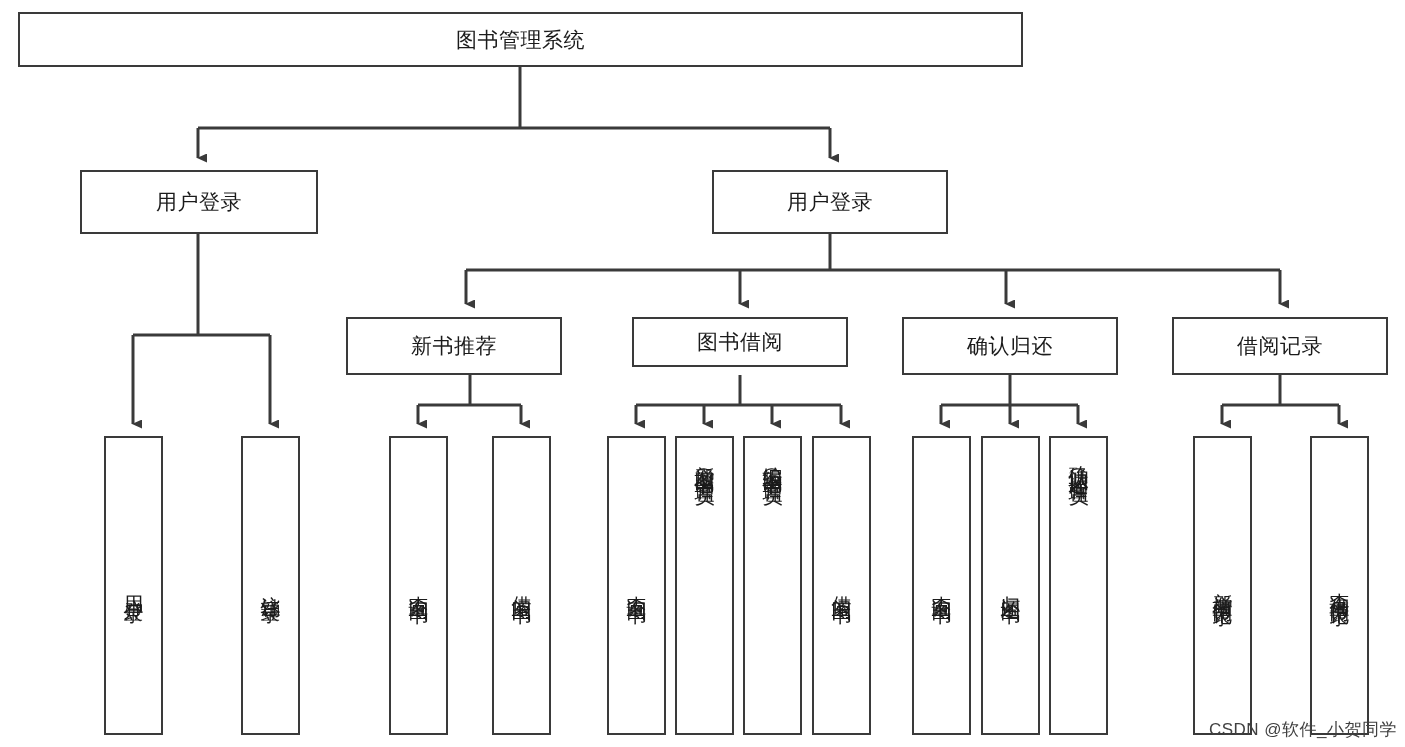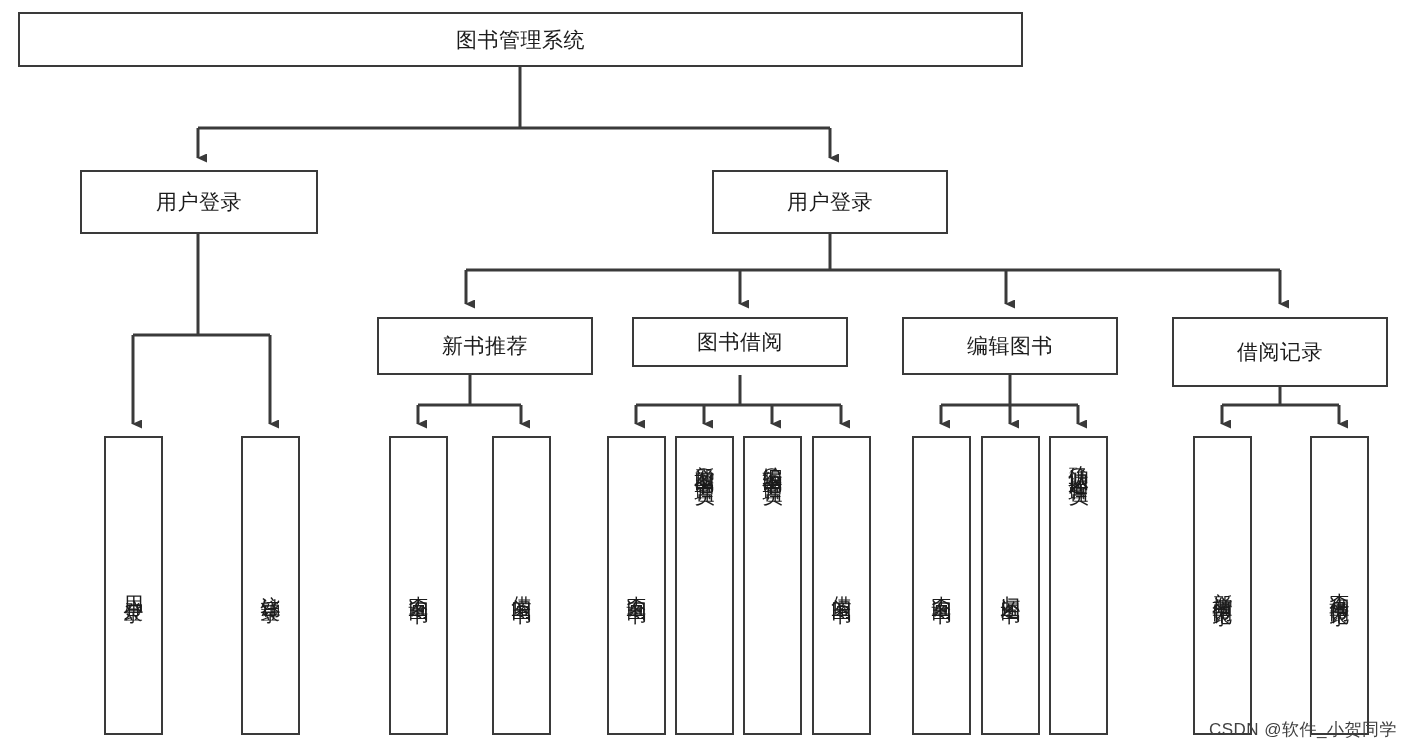--- a/index.html
+++ b/index.html
@@ -142,33 +142,33 @@
   </div>
 
   <div class="node-box" style="left:80px; top:170px; width:238px; height:64px;">
     <span class="node-label-h">用户登录</span>
   </div>
 
   <div class="node-box" style="left:712px; top:170px; width:236px; height:64px;">
     <span class="node-label-h">用户登录</span>
   </div>
 
-  <div class="node-box" style="left:377px; top:317px; width:216px; height:58px;">
+  <div class="node-box" style="left:346px; top:317px; width:216px; height:58px;">
     <span class="node-label-h">新书推荐</span>
   </div>
 
   <div class="node-box" style="left:632px; top:317px; width:216px; height:50px;">
     <span class="node-label-h">图书借阅</span>
   </div>
 
   <div class="node-box" style="left:902px; top:317px; width:216px; height:58px;">
-    <span class="node-label-h">编辑图书</span>
-  </div>
-
-  <div class="node-box" style="left:1172px; top:317px; width:216px; height:70px;">
+    <span class="node-label-h">确认归还</span>
+  </div>
+
+  <div class="node-box" style="left:1172px; top:317px; width:216px; height:58px;">
     <span class="node-label-h">借阅记录</span>
   </div>
 
   <div class="node-box leaf-box leaf-center" style="left:104px; top:436px; width:59px; height:299px;">
     <span class="node-label-v">用户登录</span>
   </div>
 
   <div class="node-box leaf-box leaf-center" style="left:241px; top:436px; width:59px; height:299px;">
     <span class="node-label-v">注销登录</span>
   </div>

